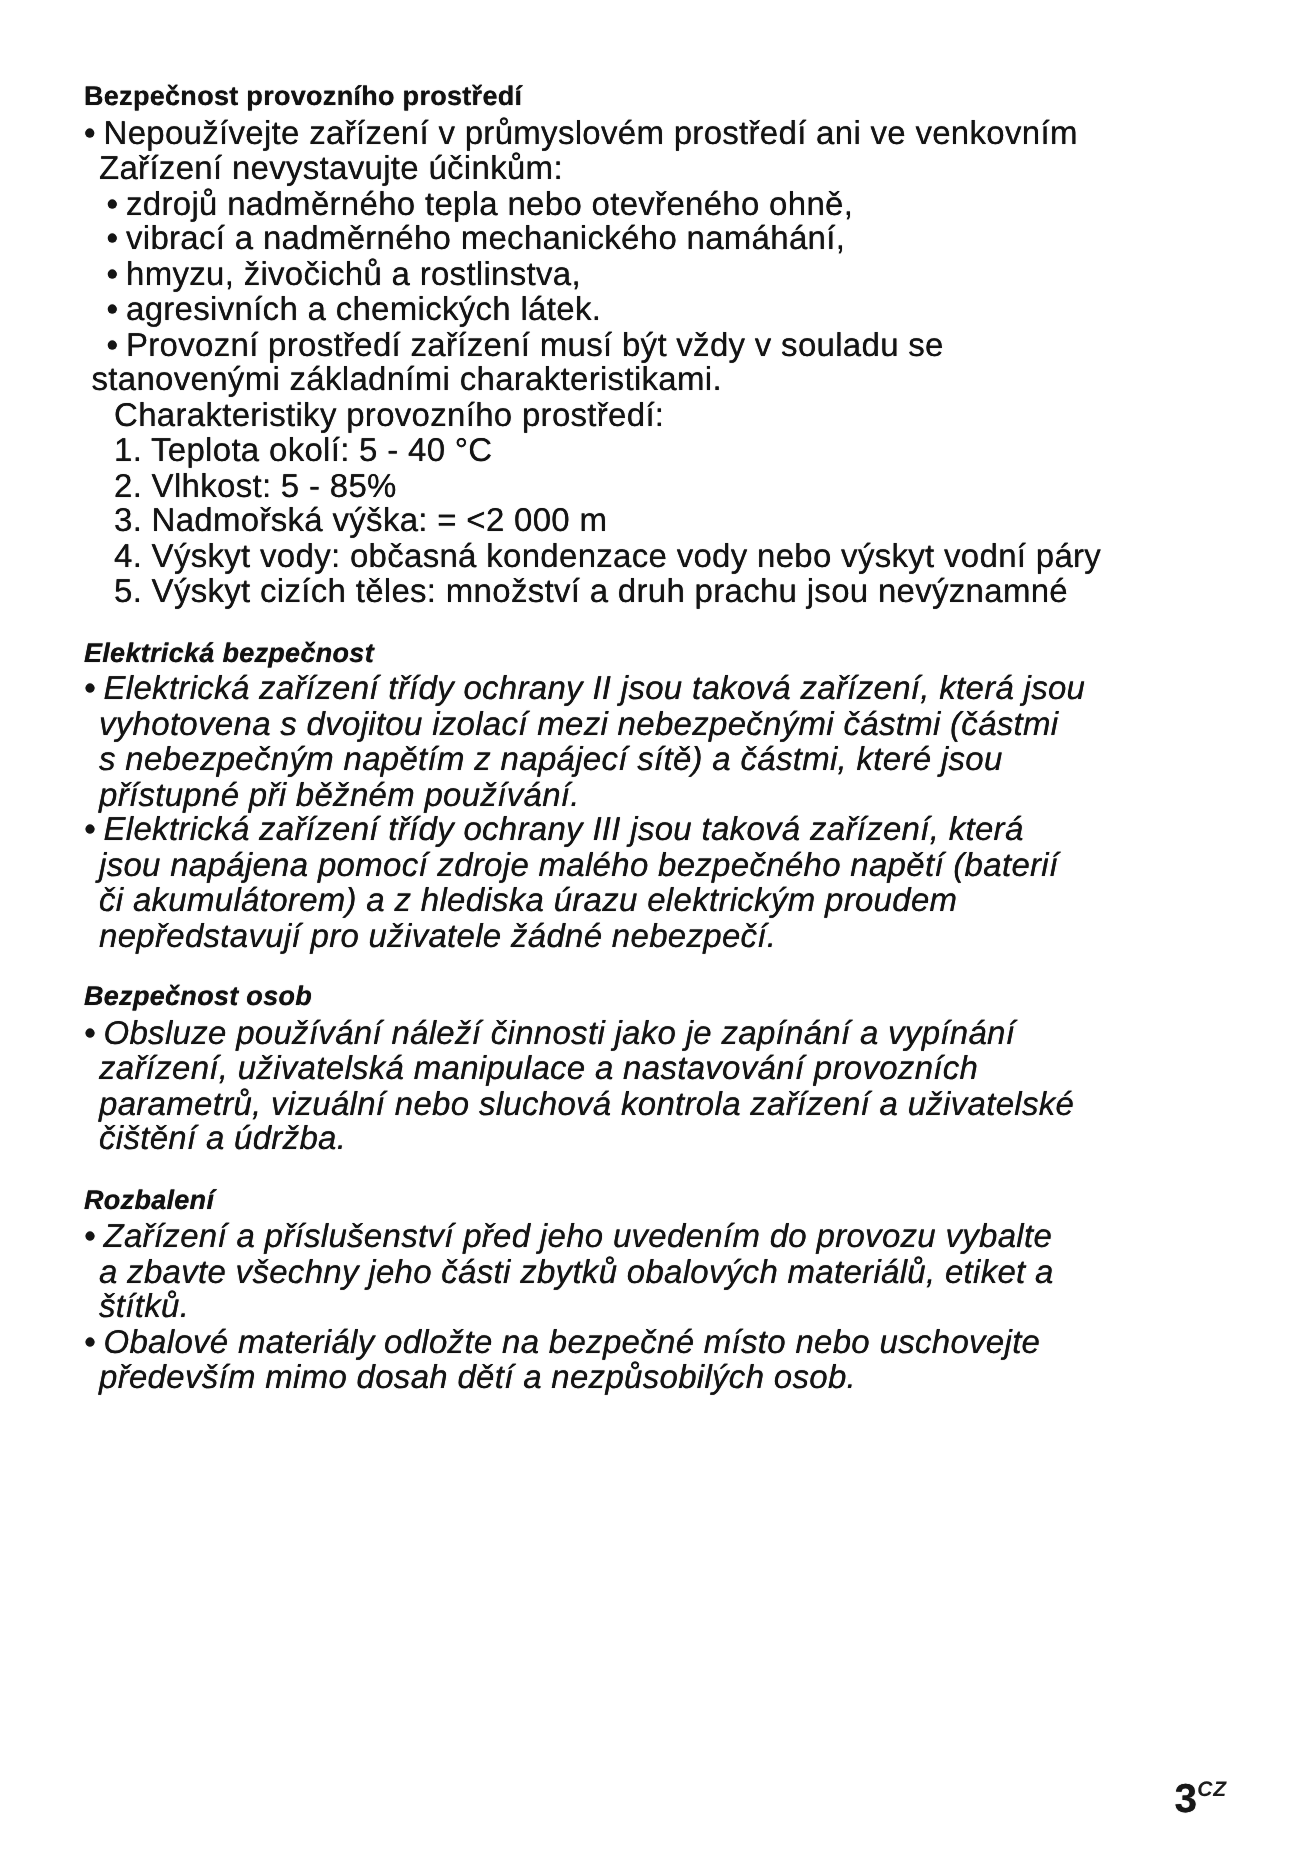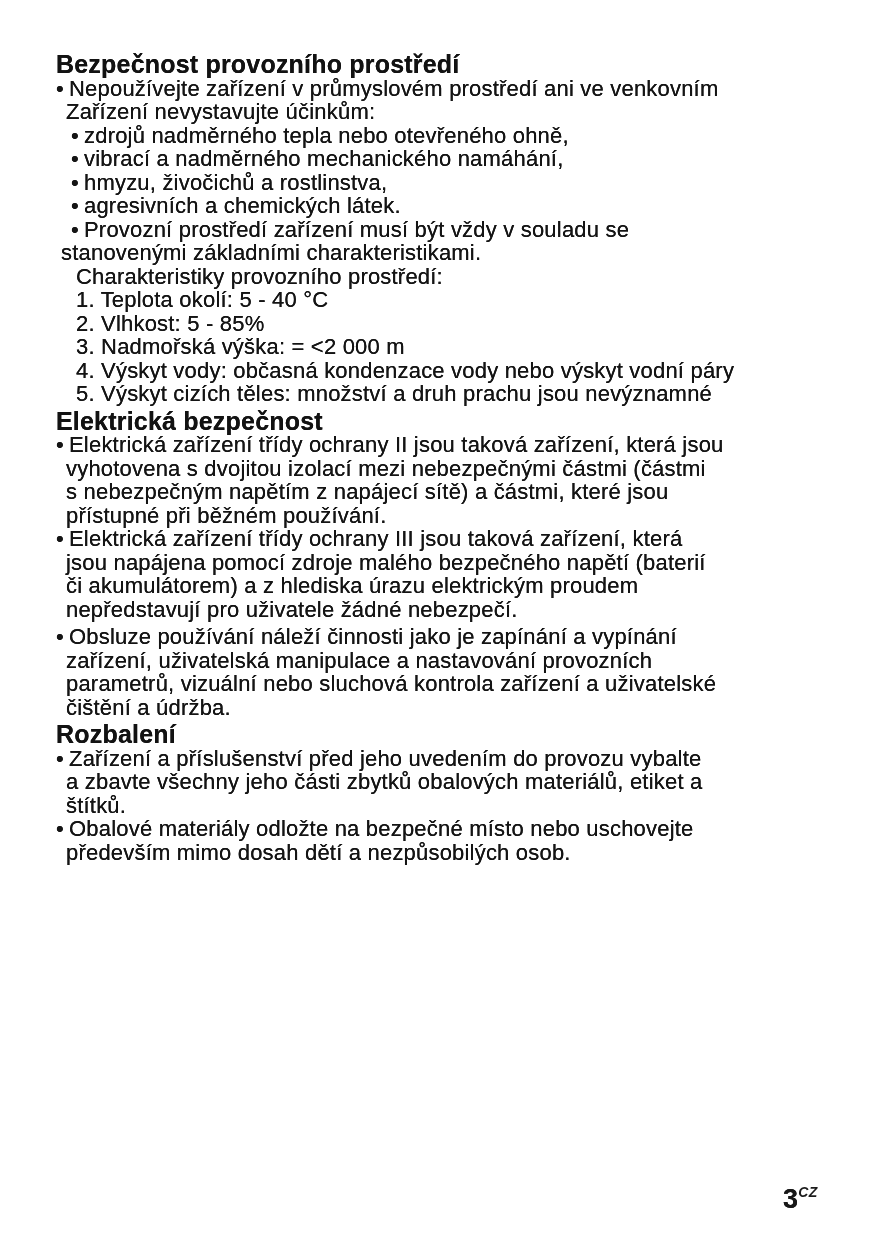--- a/index.html
+++ b/index.html
@@ -20,25 +20,26 @@
     inset: 0;
     background: #ffffff;
   }
   .content {
     position: absolute;
     left: 56px;
     top: 53px;
     width: 758px;
   }
   .section + .section {
-    margin-top: 4px;
+    margin-top: 18px;
+    font-style: italic;
   }
   .section h2 {
     margin: 0;
-    font-size: 25px;
+    font-size: 18px;
     font-weight: 700;
     line-height: 23.5px;
     letter-spacing: 0.2px;
     color: #121212;
     text-shadow: 0 0 0.5px currentColor;
     white-space: pre;
   }
   .line {
     font-size: 22px;
     line-height: 23.5px;
@@ -109,20 +110,21 @@
         <div class="line b1"><span class="bullet">•</span><span>Elektrická zařízení třídy ochrany II jsou taková zařízení, která jsou</span></div>
         <div class="line cont"><span>vyhotovena s dvojitou izolací mezi nebezpečnými částmi (částmi</span></div>
         <div class="line cont"><span>s nebezpečným napětím z napájecí sítě) a částmi, které jsou</span></div>
         <div class="line cont"><span>přístupné při běžném používání.</span></div>
         <div class="line b1"><span class="bullet">•</span><span>Elektrická zařízení třídy ochrany III jsou taková zařízení, která</span></div>
         <div class="line cont"><span>jsou napájena pomocí zdroje malého bezpečného napětí (baterií</span></div>
         <div class="line cont"><span>či akumulátorem) a z hlediska úrazu elektrickým proudem</span></div>
         <div class="line cont"><span>nepředstavují pro uživatele žádné nebezpečí.</span></div>
       </section>
       <section class="section">
+        <h2>Bezpečnost osob</h2>
         <div class="line b1"><span class="bullet">•</span><span>Obsluze používání náleží činnosti jako je zapínání a vypínání</span></div>
         <div class="line cont"><span>zařízení, uživatelská manipulace a nastavování provozních</span></div>
         <div class="line cont"><span>parametrů, vizuální nebo sluchová kontrola zařízení a uživatelské</span></div>
         <div class="line cont"><span>čištění a údržba.</span></div>
       </section>
       <section class="section">
         <h2>Rozbalení</h2>
         <div class="line b1"><span class="bullet">•</span><span>Zařízení a příslušenství před jeho uvedením do provozu vybalte</span></div>
         <div class="line cont"><span>a zbavte všechny jeho části zbytků obalových materiálů, etiket a</span></div>
         <div class="line cont"><span>štítků.</span></div>

